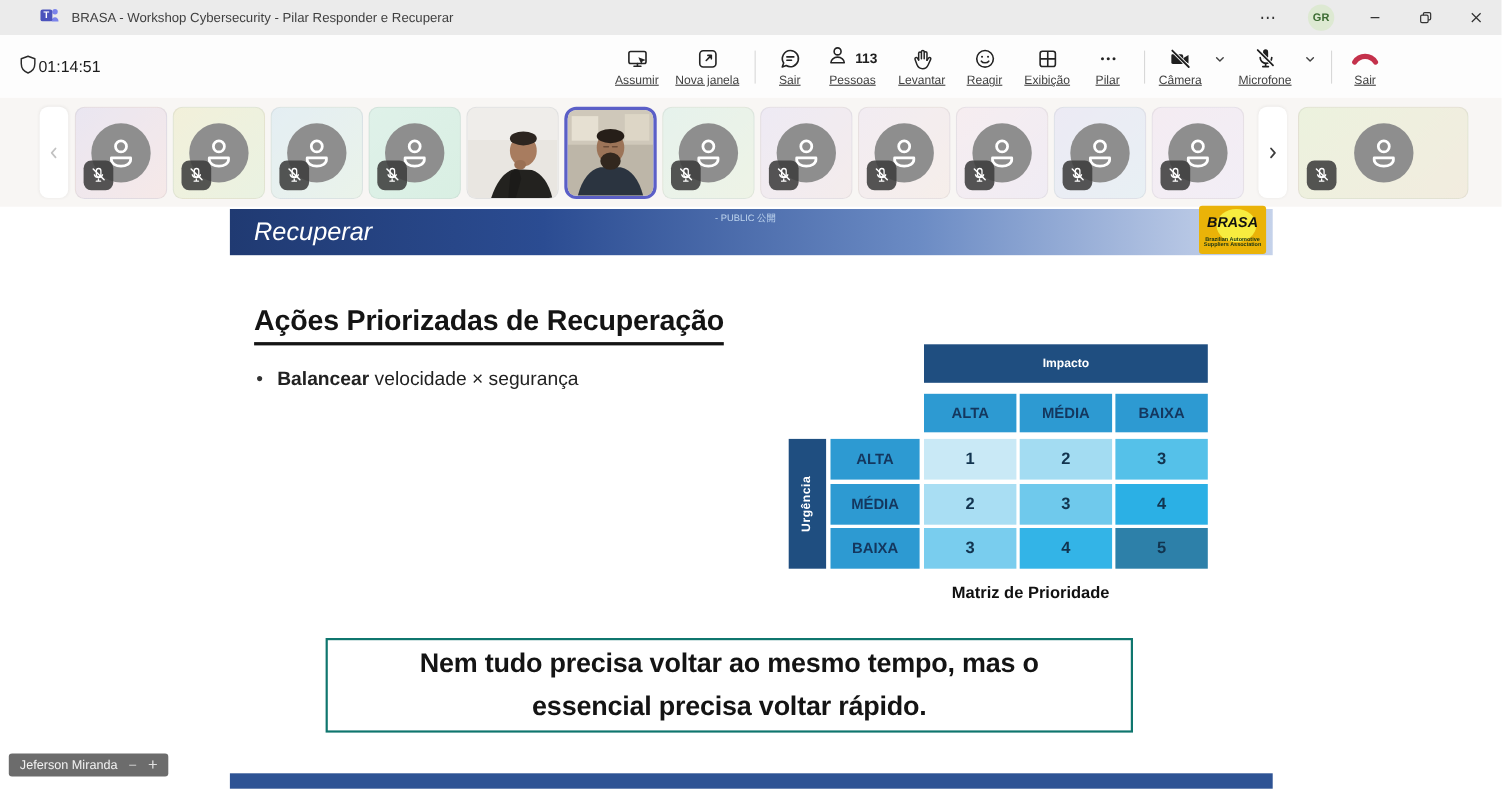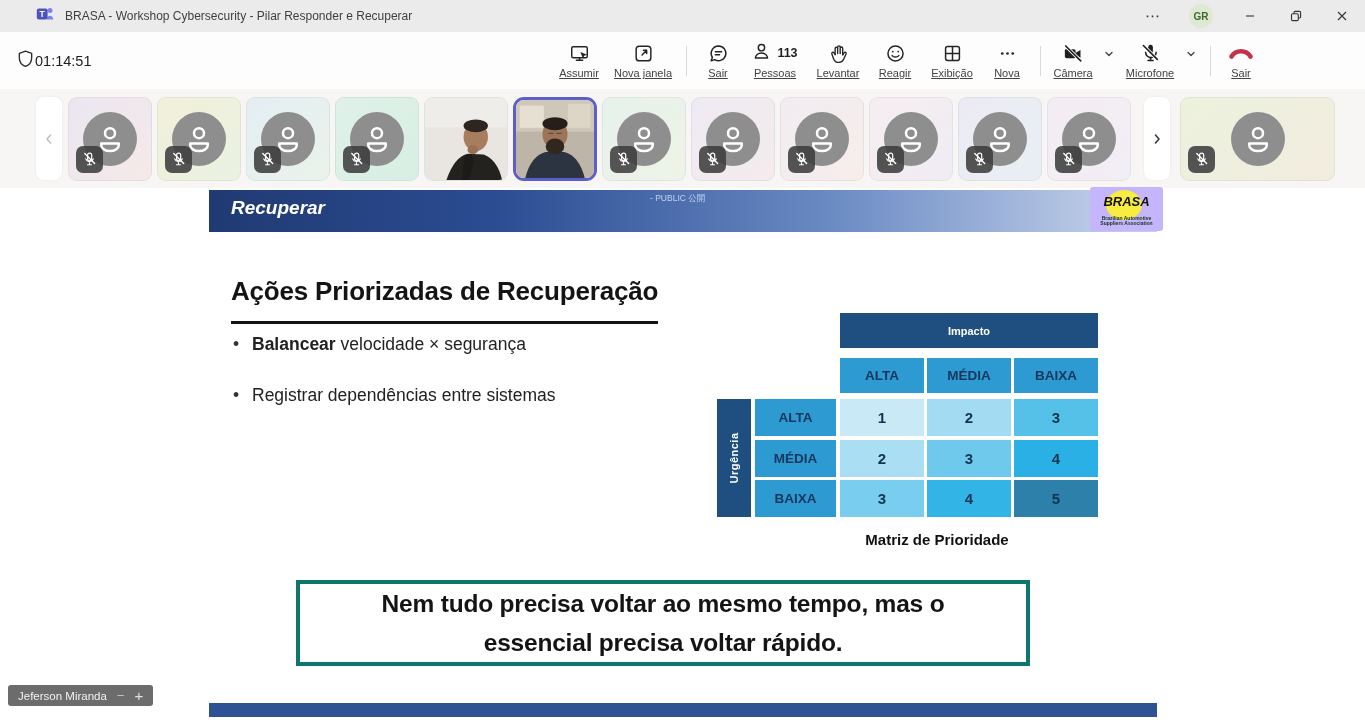--- a/index.html
+++ b/index.html
@@ -42,49 +42,49 @@
     border-radius:50%;background:#8e8e8e;display:flex;align-items:center;justify-content:center;}
   .pcircle svg{width:40px;height:40px;}
   .badge{position:absolute;left:7px;bottom:7px;width:27px;height:27px;border-radius:7px;
     background:rgba(62,62,62,.88);display:flex;align-items:center;justify-content:center;}
   .badge svg{width:19px;height:19px;}
   
   .content{position:absolute;left:0;top:188px;width:1365px;height:532px;background:#fff;}
   .slide{position:absolute;left:209px;top:0;width:948px;height:532px;}
   .sl-header{position:absolute;left:0;top:2px;width:948px;height:42px;
     background:linear-gradient(90deg,#203a72 0%,#2b4c92 30%,#6b8bc4 66%,#b6c6e4 92%,#c5d2ea 100%);}
-  .sl-header-title{position:absolute;left:22px;top:7px;font-size:19px;font-weight:bold;
+  .sl-header-title{position:absolute;left:22px;top:7px;font-size:23px;font-weight:normal;
     font-style:italic;color:#fff;}
   .sl-class{position:absolute;left:441px;top:3px;font-size:8.5px;color:rgba(208,228,248,.85);}
-  .logo{position:absolute;left:881px;top:-1px;width:73px;height:44px;background:#c4b5fd;
+  .logo{position:absolute;left:881px;top:-1px;width:61px;height:44px;background:#eab308;
     border-radius:3px;overflow:hidden;text-align:center;}
   .logo-circle{position:absolute;left:16px;top:3px;width:36px;height:30px;border-radius:50%;background:#f7ec3f;}
   .logo-text{position:absolute;left:0;top:7px;width:100%;font-size:13px;font-weight:bold;
     font-style:italic;color:#111;}
   .logo-sub{position:absolute;left:0;top:29px;width:100%;padding:0 3px;box-sizing:border-box;
     font-size:5px;line-height:5px;font-weight:bold;color:#173317;}
   .sl-title{position:absolute;left:22px;top:88px;font-size:26px;font-weight:bold;color:#141414;
-    border-bottom:3px solid #141414;padding-bottom:14px;letter-spacing:-0.2px;}
+    border-bottom:3px solid #141414;padding-bottom:4px;letter-spacing:-0.2px;}
   .bullets{position:absolute;left:24px;top:144px;width:470px;margin:0;padding:0;list-style:none;}
   .bullets li{position:relative;padding-left:19px;font-size:17.5px;line-height:24px;color:#222;
     margin-bottom:27px;}
   .bullets li::before{content:"•";position:absolute;left:0;top:0;color:#333;}
   .s-u{text-decoration:underline;}
   .s-b{font-weight:bold;}
   .s-bu{font-weight:bold;text-decoration:underline;}
   .matrix{position:absolute;left:508px;top:125px;width:383px;height:240px;}
   .mcell{position:absolute;display:flex;align-items:center;justify-content:center;
     font-weight:bold;box-sizing:border-box;}
   .m-axis{color:#fff;font-size:11px;}
   .m-sub{color:#14375e;font-size:13.5px;}
   .m-val{color:#12344f;font-size:15px;}
   .m-urg span{transform:rotate(-90deg);white-space:nowrap;letter-spacing:.5px;}
   .m-caption{position:absolute;left:120px;top:218px;width:200px;text-align:center;
     font-size:15px;font-weight:bold;color:#111;}
-  .callout{position:absolute;left:87px;top:392px;width:734px;height:86px;border:4px solid #0f766e;
+  .callout{position:absolute;left:87px;top:392px;width:734px;height:86px;border:2px solid #0f766e;
     box-sizing:border-box;display:flex;flex-direction:column;align-items:center;justify-content:center;}
   .callout div{font-size:24.5px;line-height:39px;font-weight:bold;color:#141414;letter-spacing:-0.2px;}
   .footerbar{position:absolute;left:0;top:515px;width:948px;height:14px;background:#2e5394;}
   
   .nametag{position:absolute;left:8px;top:685px;height:21px;border-radius:3px;
     background:rgba(96,96,96,.92);display:flex;align-items:center;padding:0 10px;gap:10px;}
   .nt-name{font-size:11.5px;color:#f2f2f2;}
   .nt-minus{color:#c6c6c6;font-size:13px;}
   .nt-plus{color:#e0e0e0;font-size:15px;}
 </style>
@@ -209,21 +209,21 @@
       <span class="tlabel">Exibição</span>
     </div>
     <div class="tbtn" style="width:50px">
       <span class="ticon">
         <svg width="21" height="21" viewBox="0 0 20 20">
           <circle cx="5" cy="10" r="1.3" fill="#242424"></circle>
             <circle cx="10" cy="10" r="1.3" fill="#242424"></circle>
             <circle cx="15" cy="10" r="1.3" fill="#242424"></circle>
         </svg>
       </span>
-      <span class="tlabel">Nova</span>
+      <span class="tlabel">Pilar</span>
     </div>
     <div class="tdiv">
         <i></i>
       </div>
     <div class="tbtn" style="width:50px">
       <span class="ticon">
         <svg width="22" height="22" viewBox="0 0 20 20">
           <path d="M3.2 6.6h7.6a1.6 1.6 0 0 1 1.6 1.6v5a1.6 1.6 0 0 1-1.6 1.6H4.2a1.6 1.6 0 0 1-1.6-1.6V7.2z" fill="#1f1f1f"></path>
           <path d="M12.6 9.8l4.2-2.6v7.2l-4.2-2.6z" fill="#1f1f1f"></path>
           <path d="M3.4 3.6 17 17.2" stroke="#fff" stroke-width="3"></path>
@@ -490,21 +490,20 @@
       <span class="sl-class">- PUBLIC 公開</span>
     </div>
     <div class="logo">
       <div class="logo-circle"></div>
       <div class="logo-text">BRASA</div>
       <div class="logo-sub">Brazilian Automotive Suppliers Association</div>
     </div>
     <div class="sl-title">Ações Priorizadas de Recuperação</div>
     <ul class="bullets">
         <li><span class="s-b">Balancear</span><span class="s-n"> velocidade × segurança</span></li>
-        <li><span class="s-n">Registrar dependências entre sistemas</span></li>
       </ul>
     <div class="matrix">
         <div class="mcell m-axis" style="left: 123px; top: 0px; width: 258px; height: 35px; background: rgb(31, 78, 128);">Impacto</div>
         <div class="mcell m-sub" style="left: 123px; top: 45px; width: 84px; height: 35px; background: rgb(45, 154, 210);">ALTA</div>
         <div class="mcell m-sub" style="left: 210px; top: 45px; width: 84px; height: 35px; background: rgb(45, 154, 210);">MÉDIA</div>
         <div class="mcell m-sub" style="left: 297px; top: 45px; width: 84px; height: 35px; background: rgb(45, 154, 210);">BAIXA</div>
         <div class="mcell m-axis m-urg" style="left: 0px; top: 86px; width: 34px; height: 118px; background: rgb(31, 78, 128);">
           <span>Urgência</span>
         </div>
         <div class="mcell m-sub" style="left: 38px; top: 86px; width: 81px; height: 37px; background: rgb(45, 154, 210);">ALTA</div>

